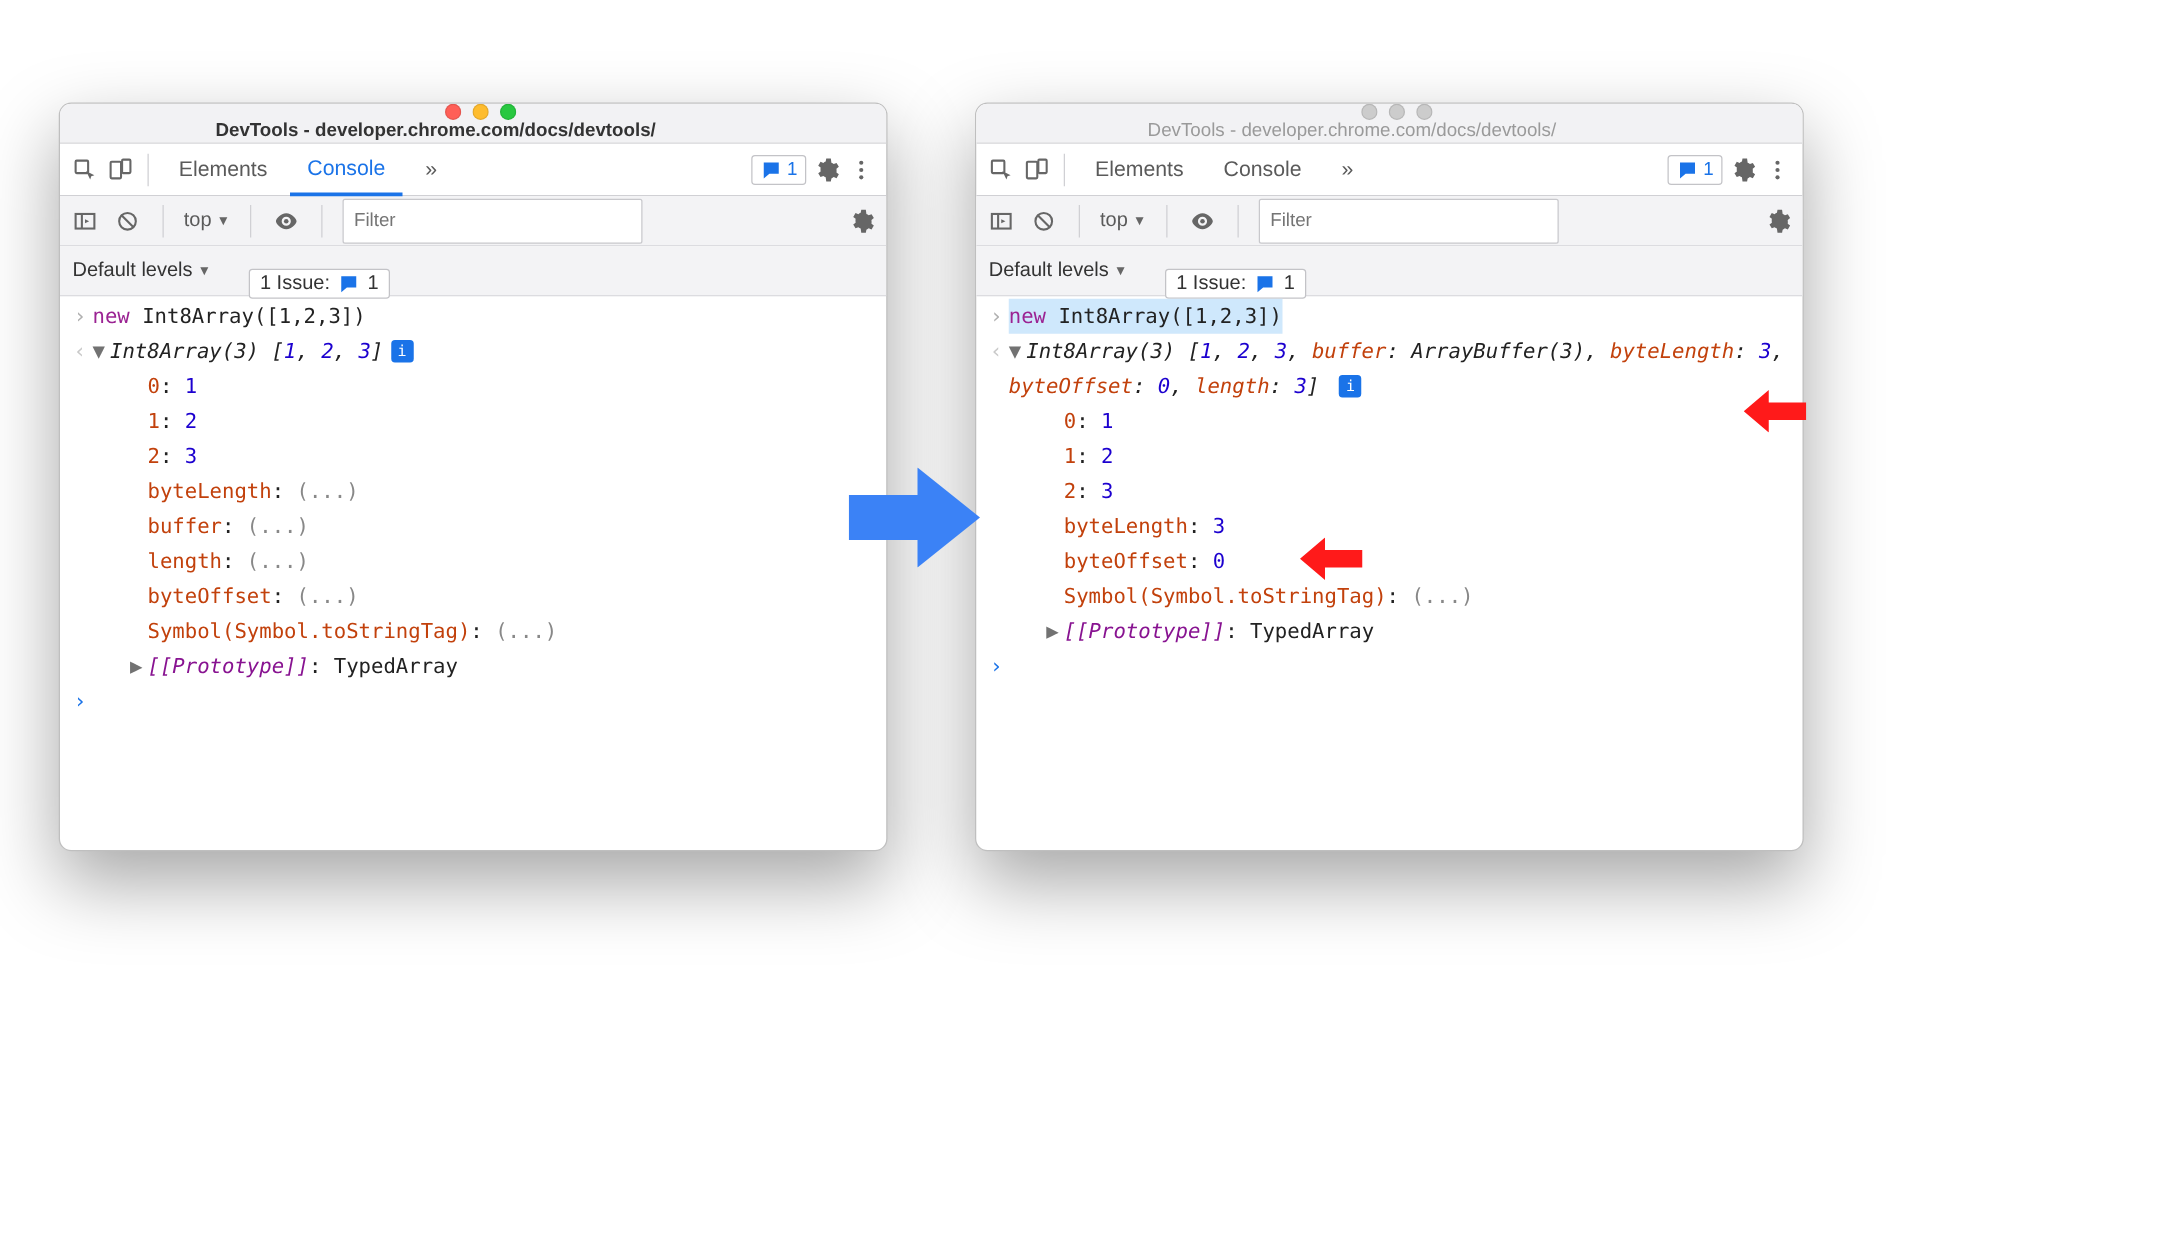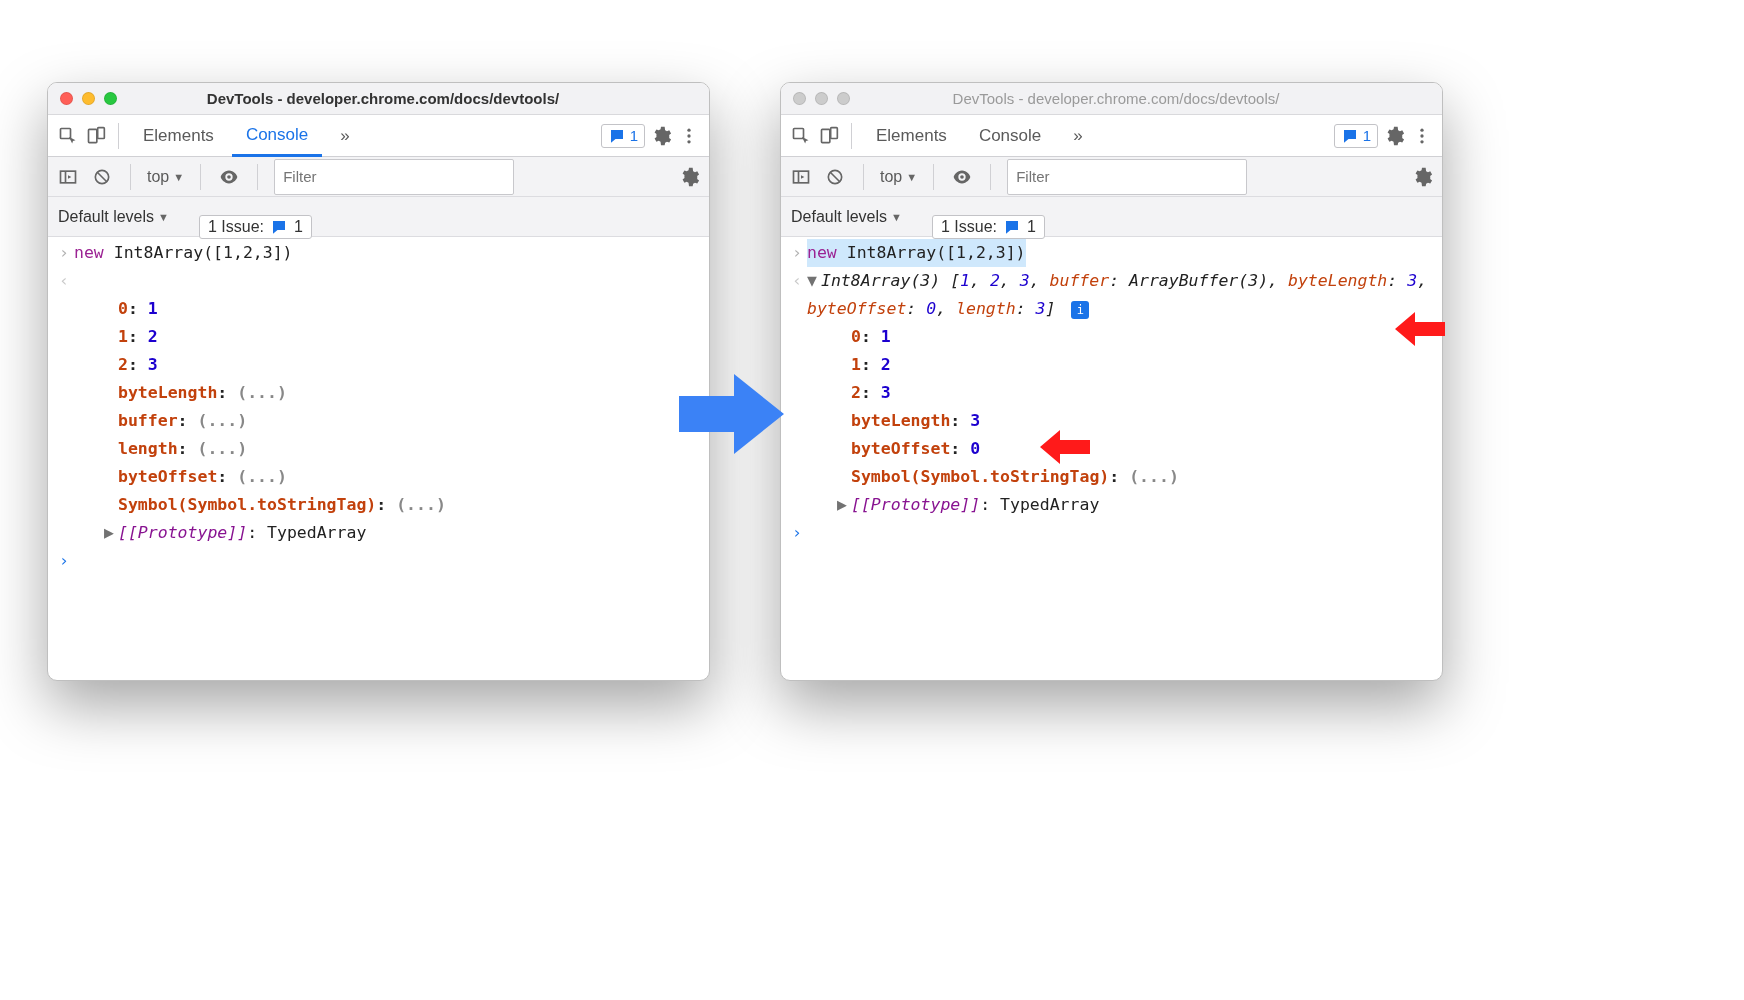--- a/index.html
+++ b/index.html
@@ -9,21 +9,21 @@
 
   .win {
     position: absolute; width: 663px; height: 599px;
     background: #fff; border: 1px solid #bfbfbf; border-radius: 10px;
     box-shadow: 0 25px 60px rgba(0,0,0,.35);
     overflow: hidden;
   }
   .win-left  { left: 47px;  top: 82px; }
   .win-right { left: 780px; top: 82px; }
 
-  .titlebar { height: 32px; background: #f2f2f4; border-bottom: 1px solid #d9d9dc; display:flex; align-items:center; }
+  .titlebar { height: 32px; background: #f2f2f4; border-bottom: 1px solid #d9d9dc; display:flex; align-items:center;flex-direction:column; }
   .traffic { display:flex; gap:9px; padding-left:12px; }
   .dot { width:13px; height:13px; border-radius:50%; border:1px solid rgba(0,0,0,.1); }
   .dot-close { background:#ff5f57; }
   .dot-min   { background:#febc2e; }
   .dot-max   { background:#28c840; }
   .dot-dim   { background:#ccc; }
   .title { flex:1; text-align:center; font-size:15px; font-weight:600; color:#333; padding-right:60px; }
   .title-dim { color:#9a9a9a; font-weight:500; }
 
   .toolbar1 { height:42px; border-bottom:1px solid #d0d0d4; display:flex; align-items:center; padding:0 8px; gap:4px; font-size:17px; color:#5a5a5a; }
@@ -59,21 +59,21 @@
   .key  { color:#c2410c; }
   .val  { color:#1c00cf; }
   .dim  { color:#888; }
   .proto{ color:#881391; font-style:italic; }
 
   .disclose { display:inline-block; width:14px; font-style:normal; color:#727272; }
   .ibadge { display:inline-flex; align-items:center; justify-content:center; width:18px; height:18px; background:#1a73e8; color:#fff; font-size:12px; border-radius:3px; vertical-align:middle; margin-left:6px; }
   .mem-ic { width:18px; height:14px; display:inline-block; vertical-align:middle; margin-left:4px; }
 
   .indent1 { padding-left: 30px; }
-  .indent2 { padding-left: 44px; font-weight: bold; }
+  .indent2 { padding-left: 44px; }
 
   .hl { background:#cfe8fc; }
 
   
   .big-arrow { position:absolute; left:679px; top:374px; width:105px; height:80px; }
   .red-arrow { position:absolute; width:50px; height:34px; }
 
   svg { display:block; }
 </style>
 </head>
@@ -181,20 +181,21 @@
       </div>
     </div>
 
     <div class="console">
       <div class="row">
         <span class="gut gut-in">›</span>
         <span class="content"><span class="kw">new</span><span> Int8Array([1,2,3])</span></span>
       </div>
       <div class="row">
         <span class="gut gut-out">‹</span>
+        <span class="content"><span class="disclose">▼</span><span class="type">Int8Array(3)</span><span class="ital"> [</span><span class="num ital">1</span><span class="ital">, </span><span class="num ital">2</span><span class="ital">, </span><span class="num ital">3</span><span class="ital">]</span><span class="ibadge">i</span></span>
       </div>
       <div id="left-entries">
           <div class="row">
             <span class="gut"></span>
             <span class="content indent2"><span class="key">0</span>: <span class="val">1</span></span>
           </div>
           <div class="row">
             <span class="gut"></span>
             <span class="content indent2"><span class="key">1</span>: <span class="val">2</span></span>
           </div>

